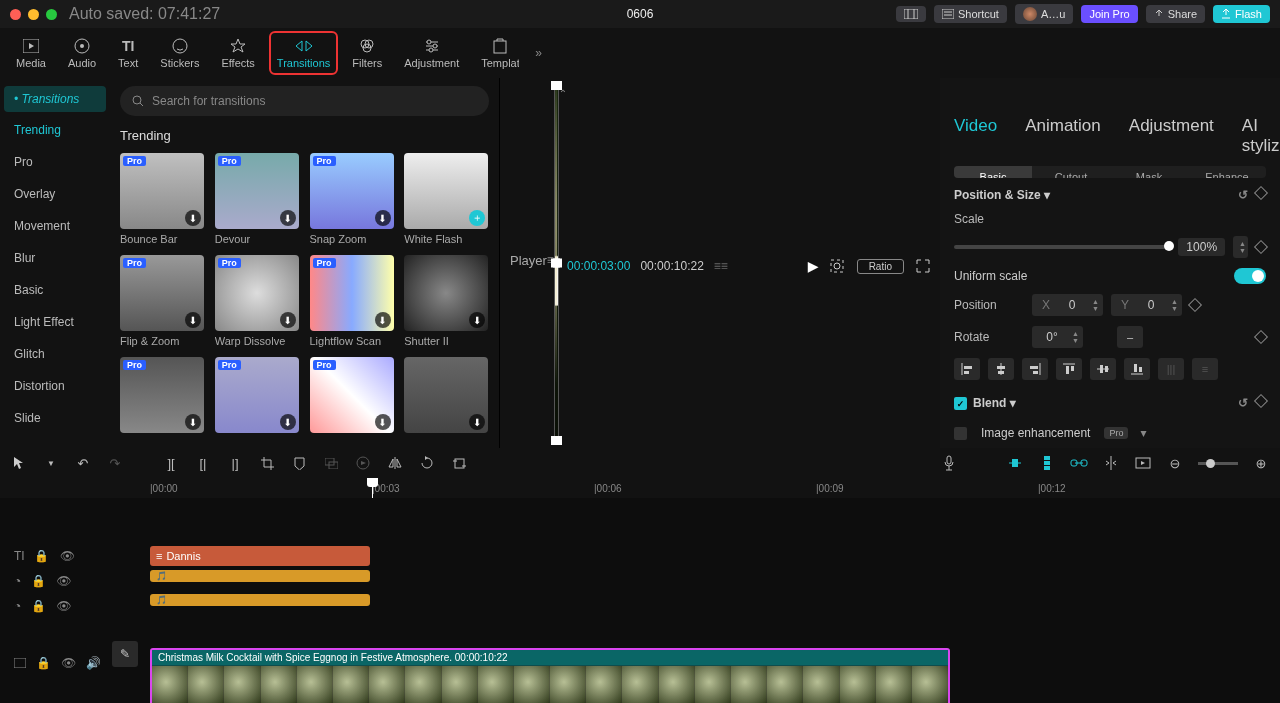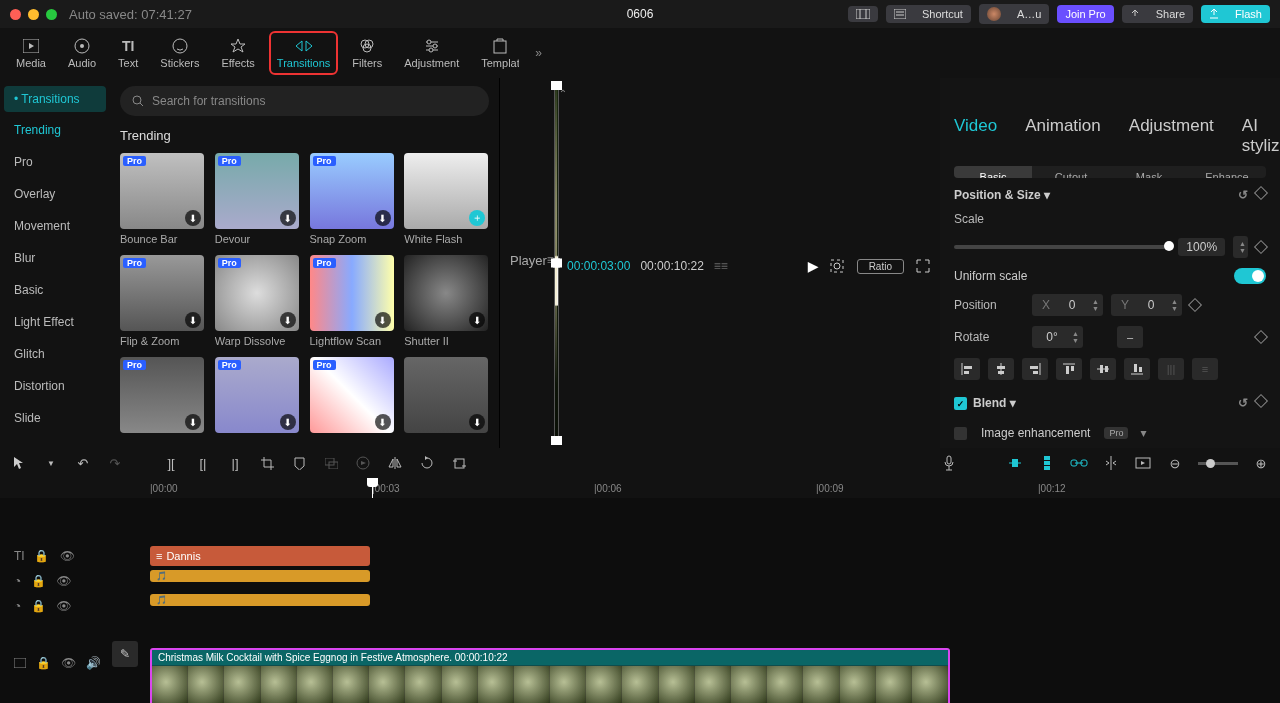--- a/index.html
+++ b/index.html
@@ -3,42 +3,42 @@
 <meta charset="utf-8">
 <style>
 * { margin: 0; padding: 0; box-sizing: border-box; font-family: -apple-system, BlinkMacSystemFont, "Segoe UI", sans-serif; }
 body { background: #0d0d0d; color: #ccc; width: 1280px; height: 703px; overflow: hidden; font-size: 12px; }
 
 
 .titlebar { height: 28px; display: flex; align-items: center; padding: 0 10px; background: #1a1a1a; }
 .traffic { display: flex; gap: 7px; margin-right: 12px; }
 .traffic span { width: 11px; height: 11px; border-radius: 50%; display: inline-block; }
 .t-red { background:#ff5f56; } .t-yel { background:#ffbd2e; } .t-grn { background:#27c93f; }
-.autosave { color:#888; font-size: 13px; }
+.autosave { color:#888; font-size: 16px; }
 .title-center { position:absolute; left:50%; transform:translateX(-50%); color:#eee; font-size:12px; }
 .title-right { margin-left:auto; display:flex; gap:8px; align-items:center; }
-.title-btn { background:#3a3a3f; padding:3px 8px; border-radius:4px; color:#ddd; font-size:11px; display:flex; align-items:center; gap:16px; }
+.title-btn { background:#3a3a3f; padding:3px 8px; border-radius:4px; color:#ddd; font-size:11px; display:flex; align-items:center; gap:4px; }
 .join-pro { background:#6a4fff; color:#fff; }
 .export { background:#1fc7d4; color:#fff; }
 
 
 .toptabs { height: 50px; display:flex; align-items:center; padding: 0 10px; gap: 10px; background: #121212; }
 .toptab { display:flex; flex-direction:column; align-items:center; gap:2px; color:#bbb; padding: 4px 6px; border-radius:4px; }
 .toptab .ico { width:18px; height:18px; display:flex; align-items:center; justify-content:center; }
 .toptab.active { color:#1fc7d4; }
 .toptab.highlight { outline:2px solid #e33; border-radius:4px; }
 .toptab span.lbl { font-size:11px; }
 
 
 .mainrow { display:flex; height: 370px; }
 
 
 .leftpanel { width: 500px; display:flex; background:#121212; border-right:1px solid #000; }
 .lp-cats { width:110px; padding:8px 4px; display:flex; flex-direction:column; gap:4px; }
-.cat-pill { padding:6px 10px; border-radius:4px; color:#bbb; font-size:12px; }
+.cat-pill { padding:6px 10px; border-radius:4px; color:#bbb; font-size:12px;font-style:italic; }
 .cat-pill.active { background:#0f3b3b; color:#1fc7d4; }
 .cat-item { font-size:12px; color:#bbb; padding:7px 10px; }
 .cat-item.active { color:#1fc7d4; }
 .lp-body { flex:1; padding:8px 10px; display:flex; flex-direction:column; }
 .search { background:#222; border-radius:16px; height:30px; display:flex; align-items:center; padding:0 12px; color:#888; gap:8px; margin-bottom:12px; }
 .lp-heading { font-size:13px; color:#ddd; margin-bottom:10px; }
 .grid { display:grid; grid-template-columns: repeat(4, 1fr); gap: 10px; overflow:hidden; }
 .thumb-wrap { display:flex; flex-direction:column; gap:4px; }
 .thumb { position:relative; width:84px; height:76px; background:linear-gradient(135deg,#3a3a4a,#5a5a6a); border-radius:4px; overflow:hidden; }
 .thumb.t1 { background:linear-gradient(#c0c0c0,#888); }

